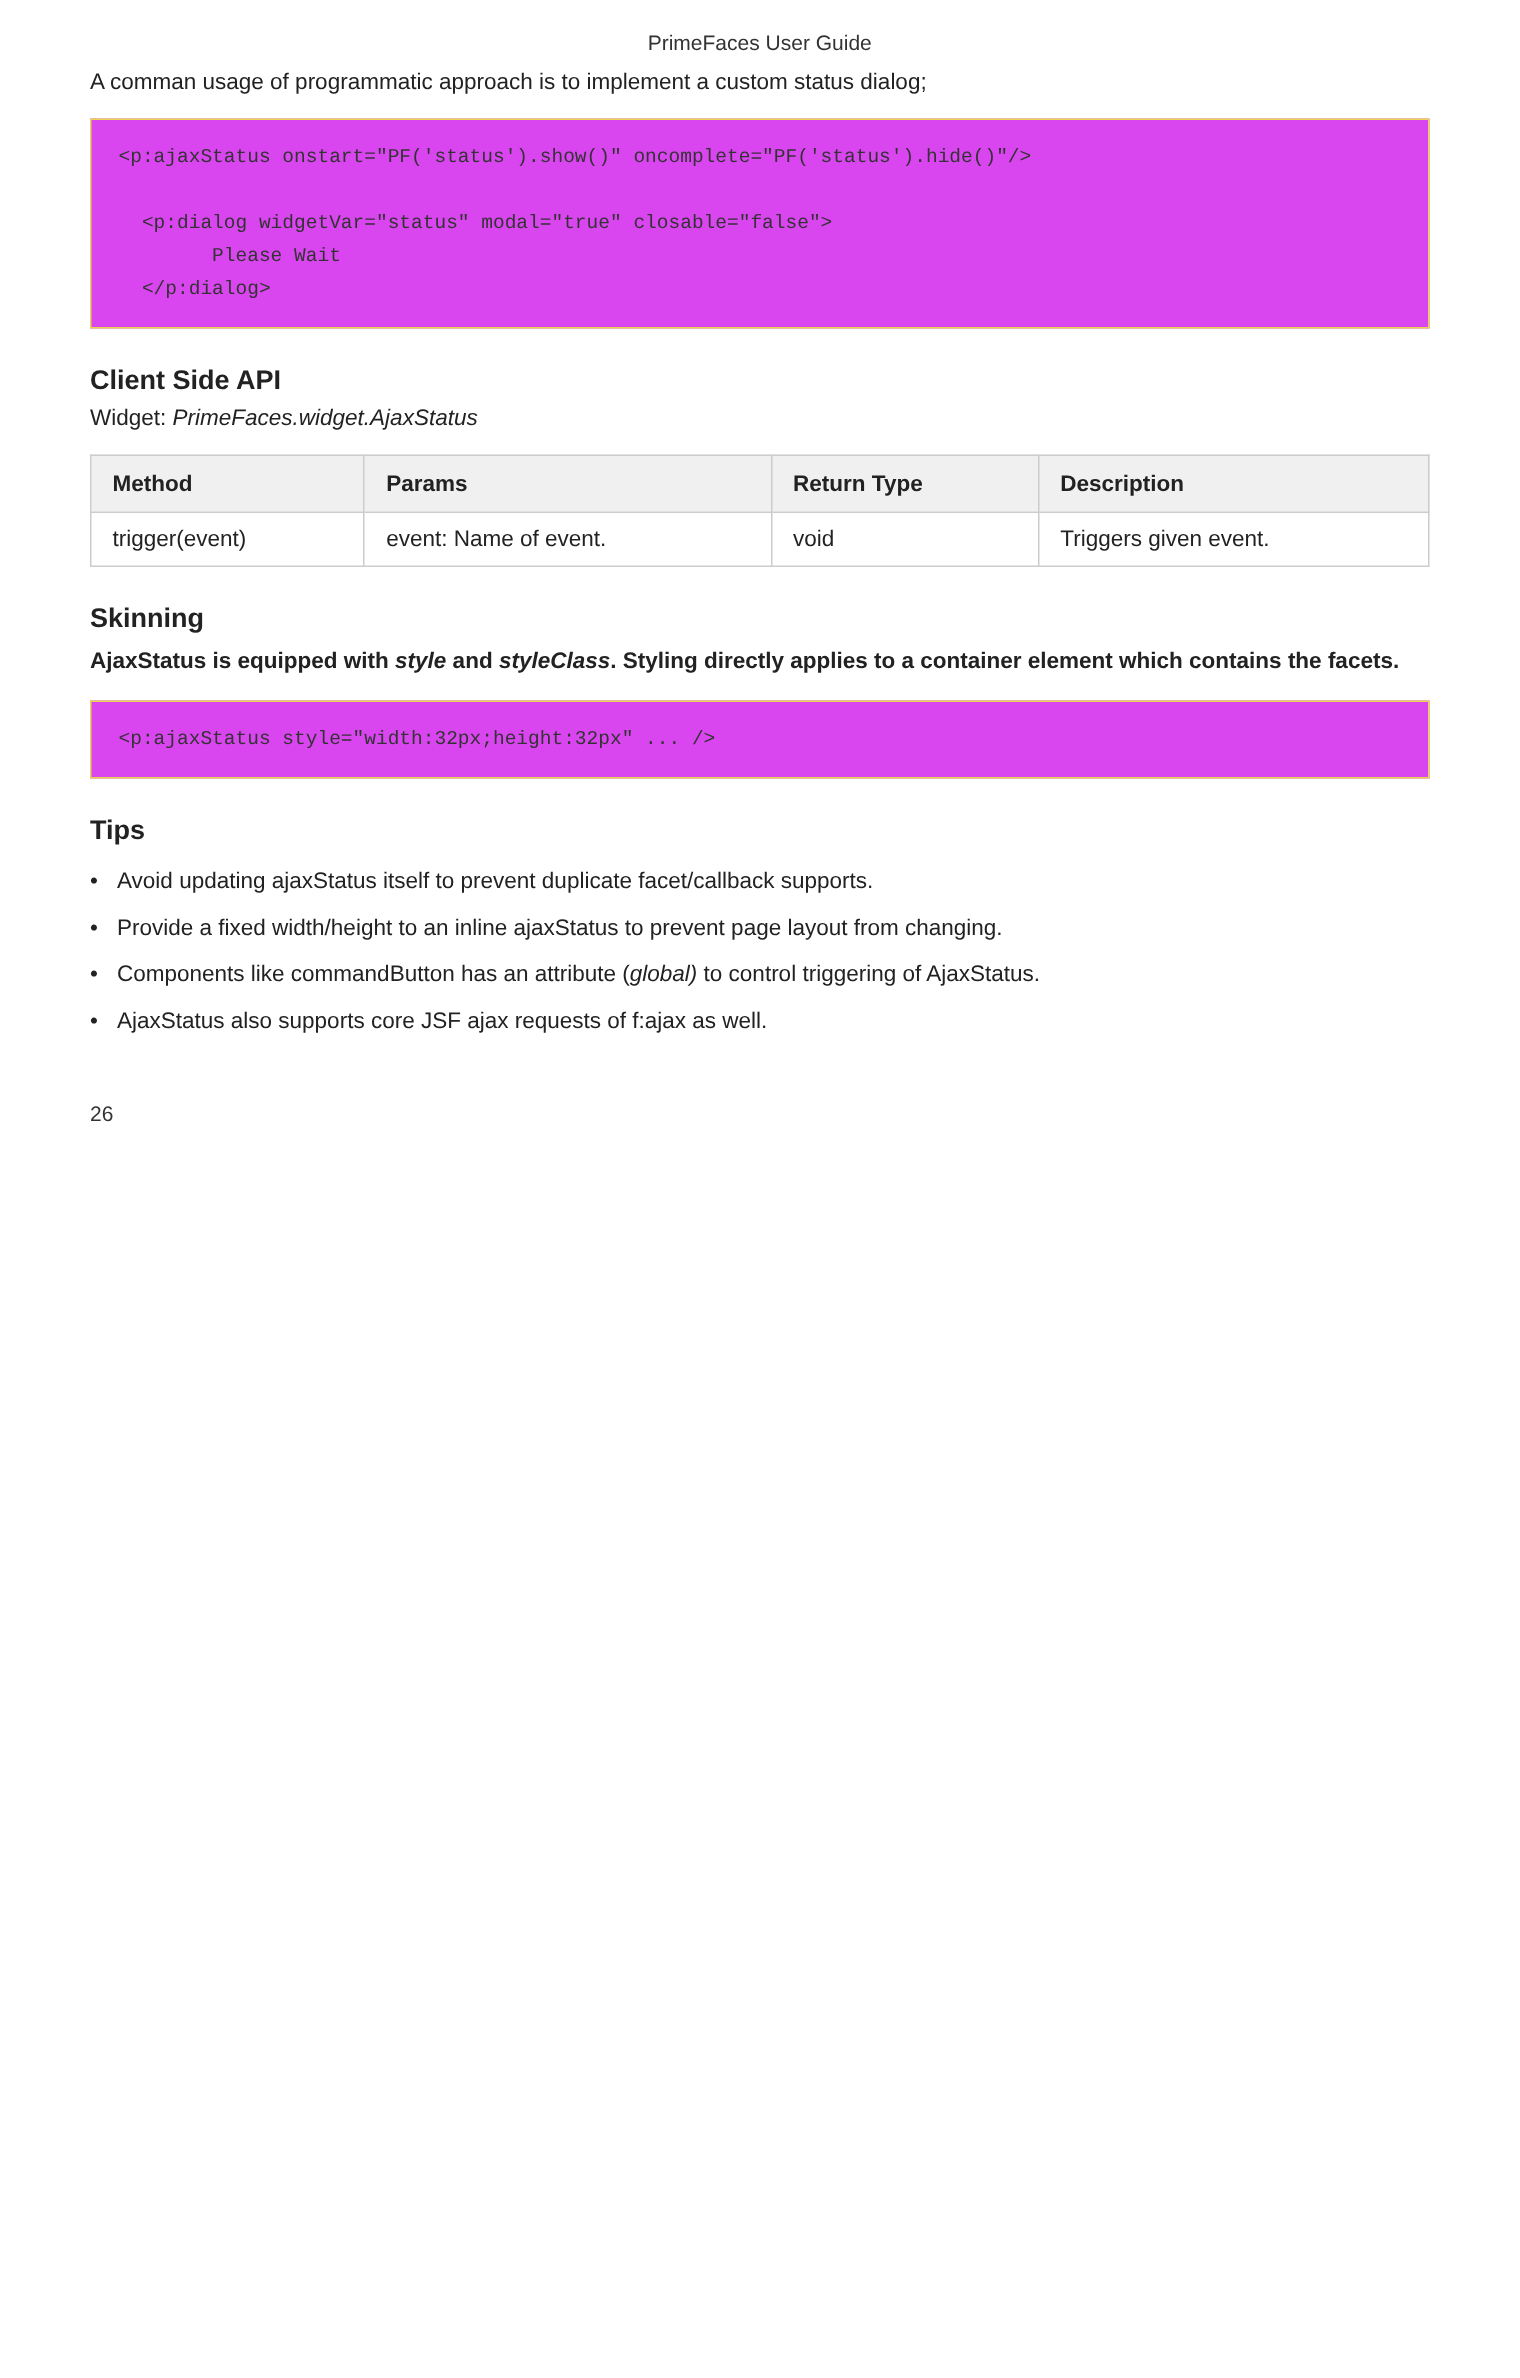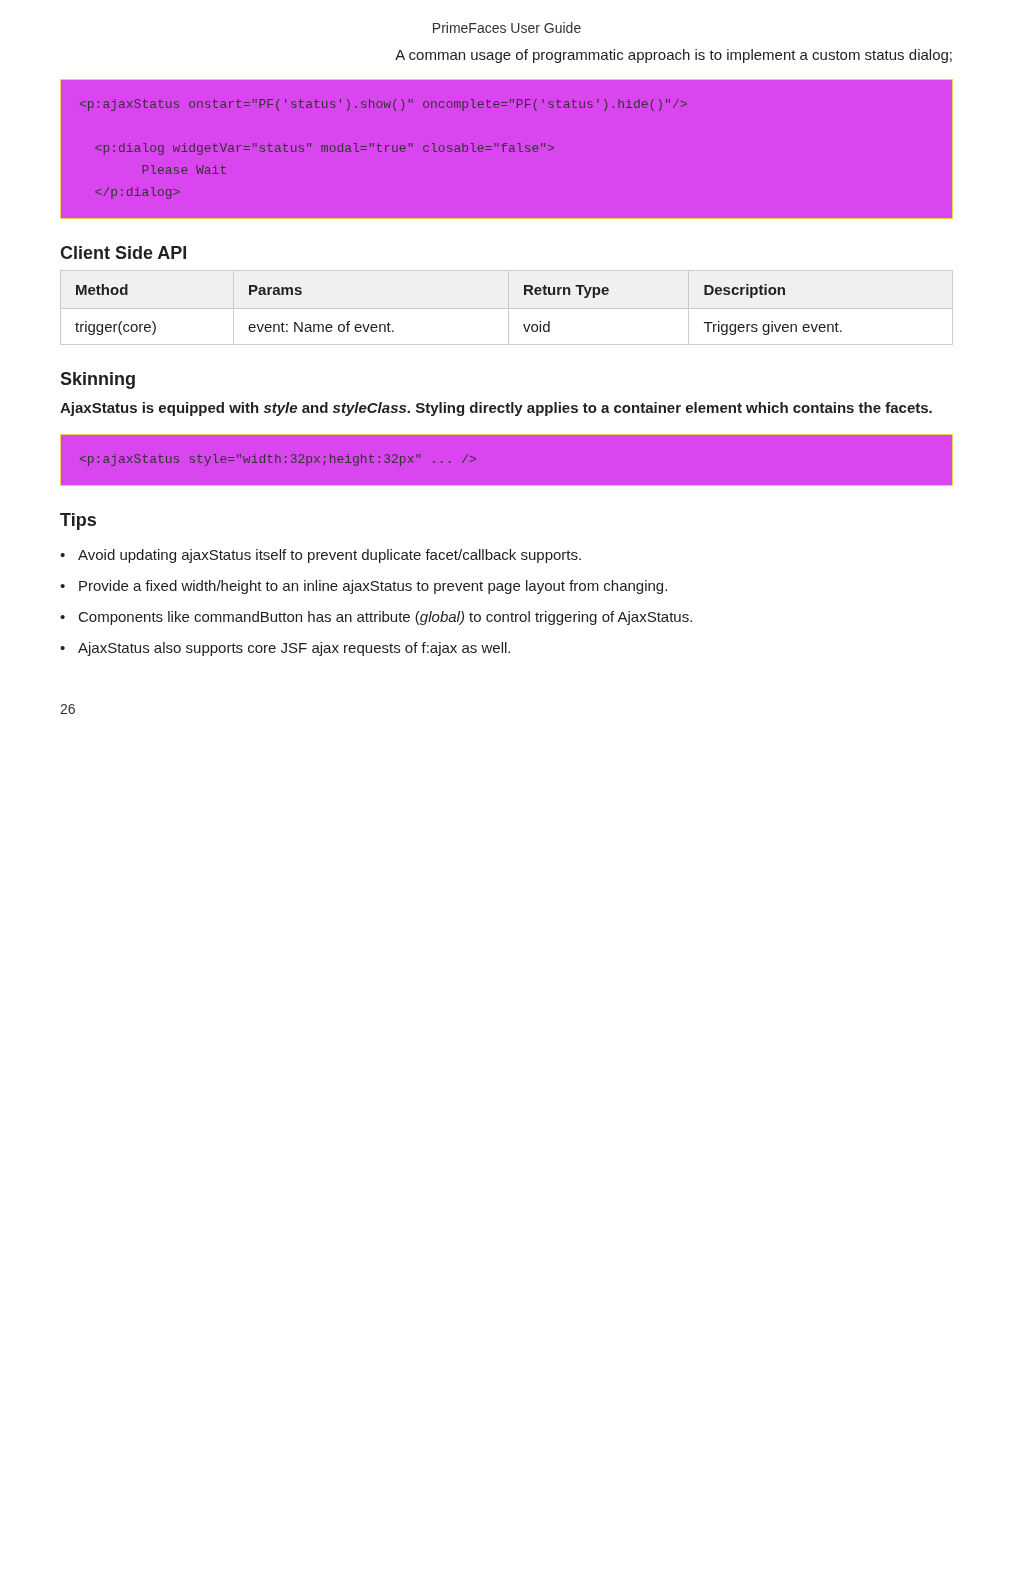--- a/index.html
+++ b/index.html
@@ -26,21 +26,20 @@
       text-align: center;
       font-size: 14px;
       color: #333;
       padding-bottom: 8px;
     }
 
     .intro-text {
       font-size: 15px;
       margin-bottom: 12px;
       line-height: 1.5;
-      text-align: right;
     }
 
     .code-block {
       background-color: #d946ef;
       border: 1px solid #e8d44d;
       padding: 14px 18px;
       font-family: 'Courier New', Courier, monospace;
       font-size: 13px;
       line-height: 1.7;
       color: #333;
@@ -139,33 +138,36 @@
   <p class="intro-text">A comman usage of programmatic approach is to implement a custom status dialog;</p>
 
   <div class="code-block"><span>&lt;p:ajaxStatus onstart="PF('status').show()" oncomplete="PF('status').hide()"/&gt;
 
   &lt;p:dialog widgetVar="status" modal="true" closable="false"&gt;
         Please Wait
   &lt;/p:dialog&gt;</span></div>
 
   <div class="section-title">Client Side API</div>
 
+  <div class="widget-line">
+    <span>Widget: </span><em>PrimeFaces.widget.AjaxStatus</em>
+  </div>
 
   <table class="api-table">
     <thead>
       <tr>
         <th>Method</th>
         <th>Params</th>
         <th>Return Type</th>
         <th>Description</th>
       </tr>
     </thead>
     <tbody id="table-body">
     <tr>
-          <td>trigger(core)</td>
+          <td>trigger(event)</td>
           <td>event: Name of event.</td>
           <td>void</td>
           <td>Triggers given event.</td>
         </tr>
       </tbody>
   </table>
 
   <div class="section-title">Skinning</div>
 
   <p class="skinning-text">

